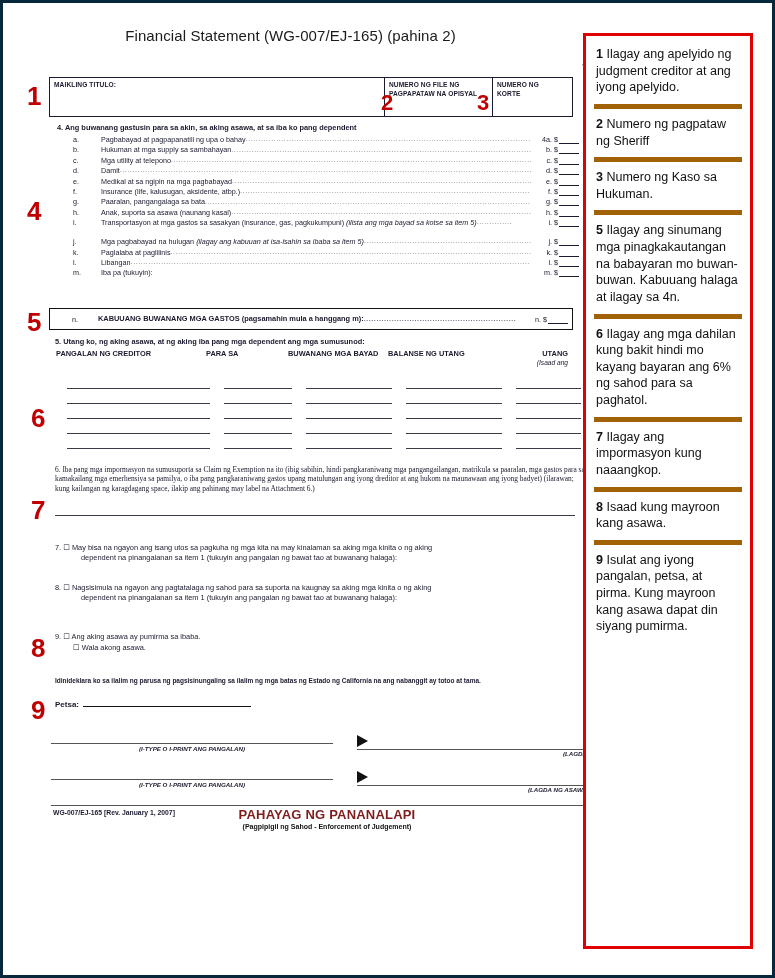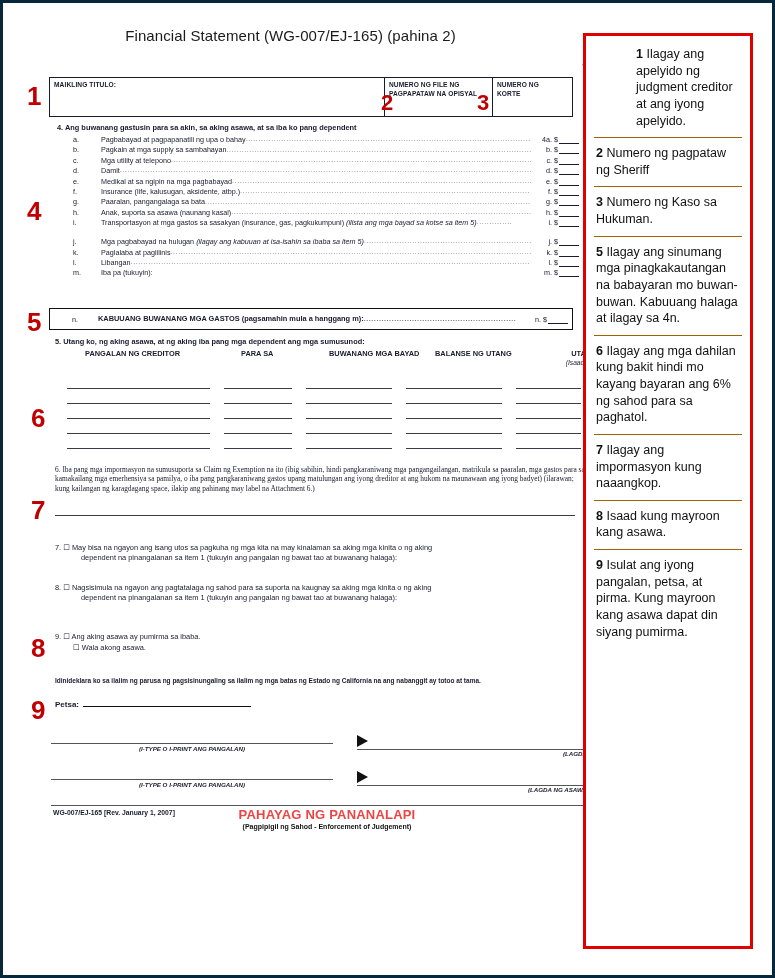--- a/index.html
+++ b/index.html
@@ -73,21 +73,21 @@
     position:absolute;left:22px;top:243px;width:524px;height:22px;
     border:1.4px solid #111;box-sizing:border-box;display:flex;align-items:center;
     padding:0 4px;
   }
   .total-box .lt{flex:0 0 26px;padding-left:18px;font-size:7.2px;}
   .total-box .mid{flex:1 1 auto;font-size:7.4px;font-weight:bold;white-space:nowrap;overflow:hidden;}
   .total-box .rt{flex:0 0 48px;text-align:right;font-size:7.2px;}
 
   
   .sec5-head{position:absolute;left:28px;top:272px;font-size:7.4px;font-weight:bold;}
-  .cred-head{position:absolute;left:58px;top:284px;width:514px;display:flex;gap:6px;}
+  .cred-head{position:absolute;left:29px;top:284px;width:514px;display:flex;}
   .cred-head div{font-size:7.4px;font-weight:bold;line-height:1.25;}
   .ch1{flex:0 0 150px;}
   .ch2{flex:0 0 82px;}
   .ch3{flex:0 0 100px;}
   .ch4{flex:0 0 110px;}
   .ch5{flex:1 1 auto;text-align:right;padding-right:2px;}
   .ch5 em{font-weight:normal;font-size:6.6px;}
   .cred-rows{position:absolute;left:40px;top:310px;width:514px;}
   .cred-row{display:flex;height:15px;}
   .cred-row span{
@@ -120,34 +120,34 @@
   .petsa .pline{display:inline-block;width:168px;border-bottom:1.4px solid #111;height:9px;margin-left:4px;}
   .sig-grid{position:absolute;left:24px;top:664px;width:536px;}
   .sig-row{position:relative;height:36px;}
   .sig-left{position:absolute;left:0;top:14px;width:282px;border-bottom:1px solid #555;}
   .sig-left-cap{position:absolute;left:0;top:16px;width:282px;text-align:center;font-size:6.2px;font-style:italic;font-weight:bold;}
   .sig-arrow{position:absolute;left:306px;top:6px;width:0;height:0;border-left:11px solid #111;border-top:6px solid transparent;border-bottom:6px solid transparent;}
   .sig-right{position:absolute;left:306px;top:20px;width:232px;border-bottom:1px solid #555;}
   .sig-right-cap{position:absolute;left:306px;top:21px;width:232px;text-align:right;font-size:6.2px;font-style:italic;font-weight:bold;}
   .footer-rule{position:absolute;left:24px;top:740px;width:536px;border-top:1px solid #555;}
   .foot-code{position:absolute;left:26px;top:744px;font-size:6.8px;font-weight:bold;}
-  .foot-title{position:absolute;left:150px;top:742px;width:300px;text-align:center;font-size:13px;font-weight:bold;color:#ef4444;letter-spacing:.2px;}
+  .foot-title{position:absolute;left:150px;top:742px;width:300px;text-align:center;font-size:13px;font-weight:bold;color:#7f1d1d;letter-spacing:.2px;}
   .foot-sub{position:absolute;left:150px;top:758px;width:300px;text-align:center;font-size:7px;font-weight:bold;color:#111;}
 
   
   #tips{
     position:absolute;left:580px;top:30px;width:170px;height:916px;
     border:3px solid #e00000;background:#fff;box-sizing:border-box;
     padding:6px 8px 4px 8px;z-index:5;
   }
   .tip{
     font-size:12.5px;line-height:1.33;color:#111;padding:7px 2px 8px 2px;
-    border-top:1px solid #a16207;
-  }
-  .tip:first-child{border-top:none;padding-top:4px;margin-left:40px;}
+    border-top:5px solid #a16207;
+  }
+  .tip:first-child{border-top:none;padding-top:4px;}
   .tip b{font-weight:bold;}
 </style>
 </head>
 <body>
 
 <div id="page">
 
   <div class="page-title">Financial Statement (WG-007/EJ-165) (pahina 2)</div>
 
   <div id="doc">
@@ -179,21 +179,21 @@
 
     <div class="sec4-head">4. Ang buwanang gastusin para sa akin, sa aking asawa, at sa iba ko pang dependent</div>
     <div class="exp-list" id="exp-list">
         <div class="exp-row">
           <div class="exp-letter">a.</div>
           <div class="exp-text"><span>Pagbabayad at pagpapanatili ng upa o bahay</span><span class="dots"> ............................................................................................................................................</span></div>
           <div class="exp-amt"><i>4a. $</i><span class="amt-line"></span></div>
         </div>
         <div class="exp-row">
           <div class="exp-letter">b.</div>
-          <div class="exp-text"><span>Pagkain at mga supply sa sambahayan</span><span class="dots"> ........................................................................................................................................................</span></div>
+          <div class="exp-text"><span>Hukuman at mga supply sa sambahayan</span><span class="dots"> ........................................................................................................................................................</span></div>
           <div class="exp-amt"><i>b. $</i><span class="amt-line"></span></div>
         </div>
         <div class="exp-row">
           <div class="exp-letter">c.</div>
           <div class="exp-text"><span>Mga utility at telepono</span><span class="dots"> ..............................................................................................................................................................................</span></div>
           <div class="exp-amt"><i>c. $</i><span class="amt-line"></span></div>
         </div>
         <div class="exp-row">
           <div class="exp-letter">d.</div>
           <div class="exp-text"><span>Damit</span><span class="dots"> ..............................................................................................................................................................................................................</span></div>

